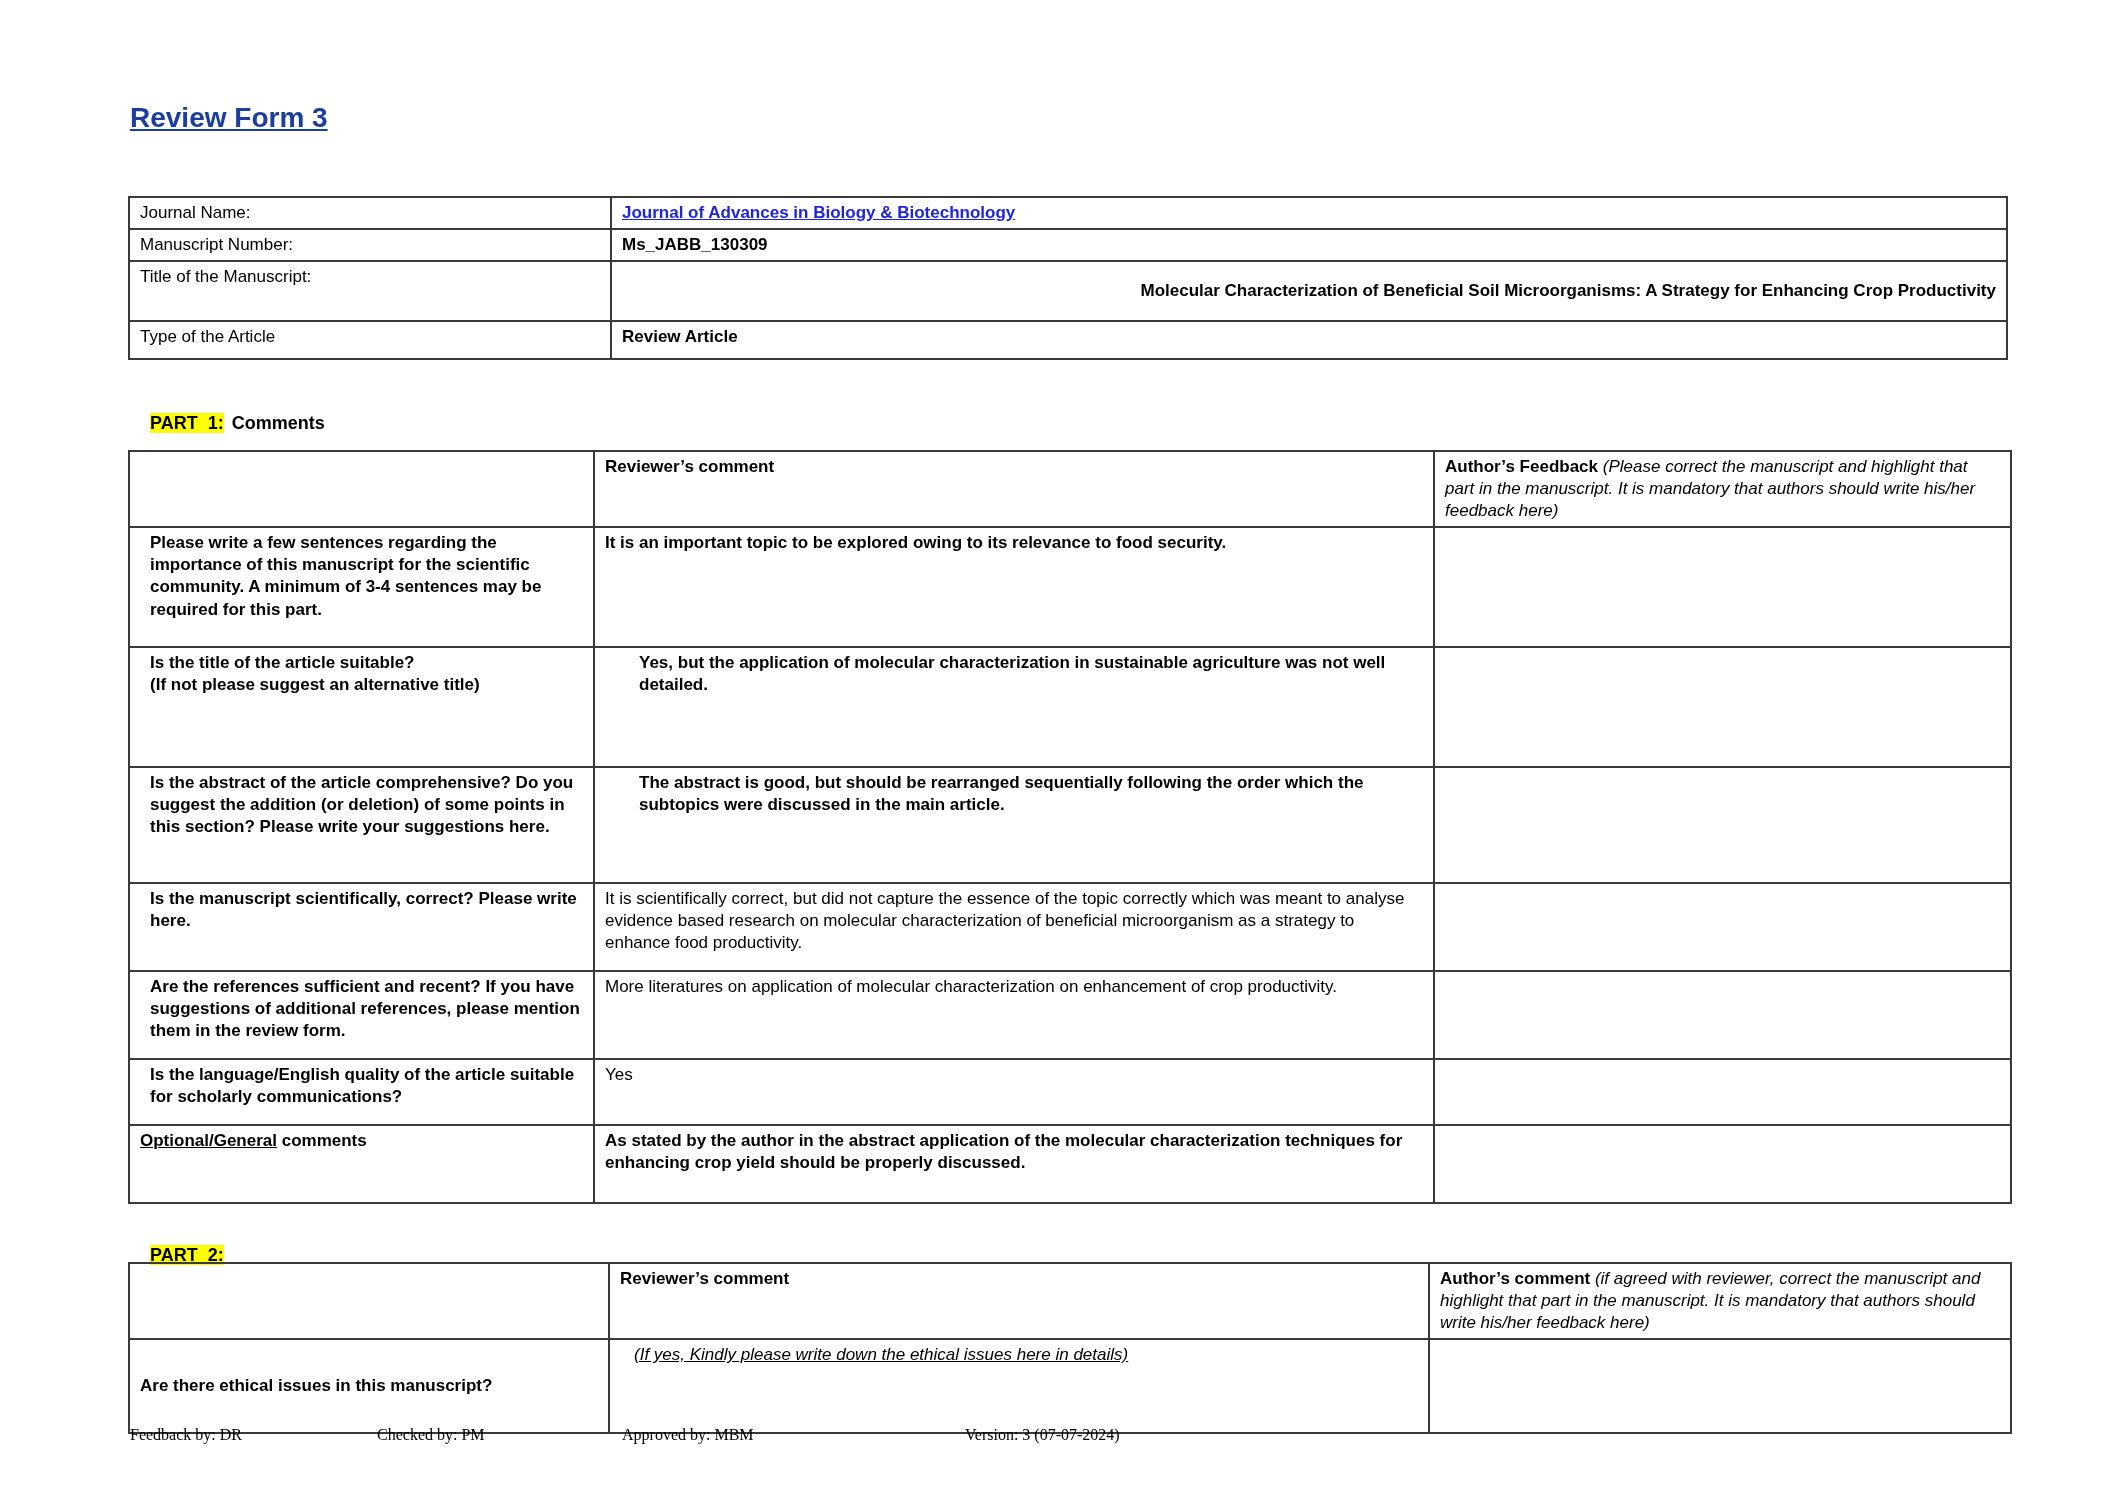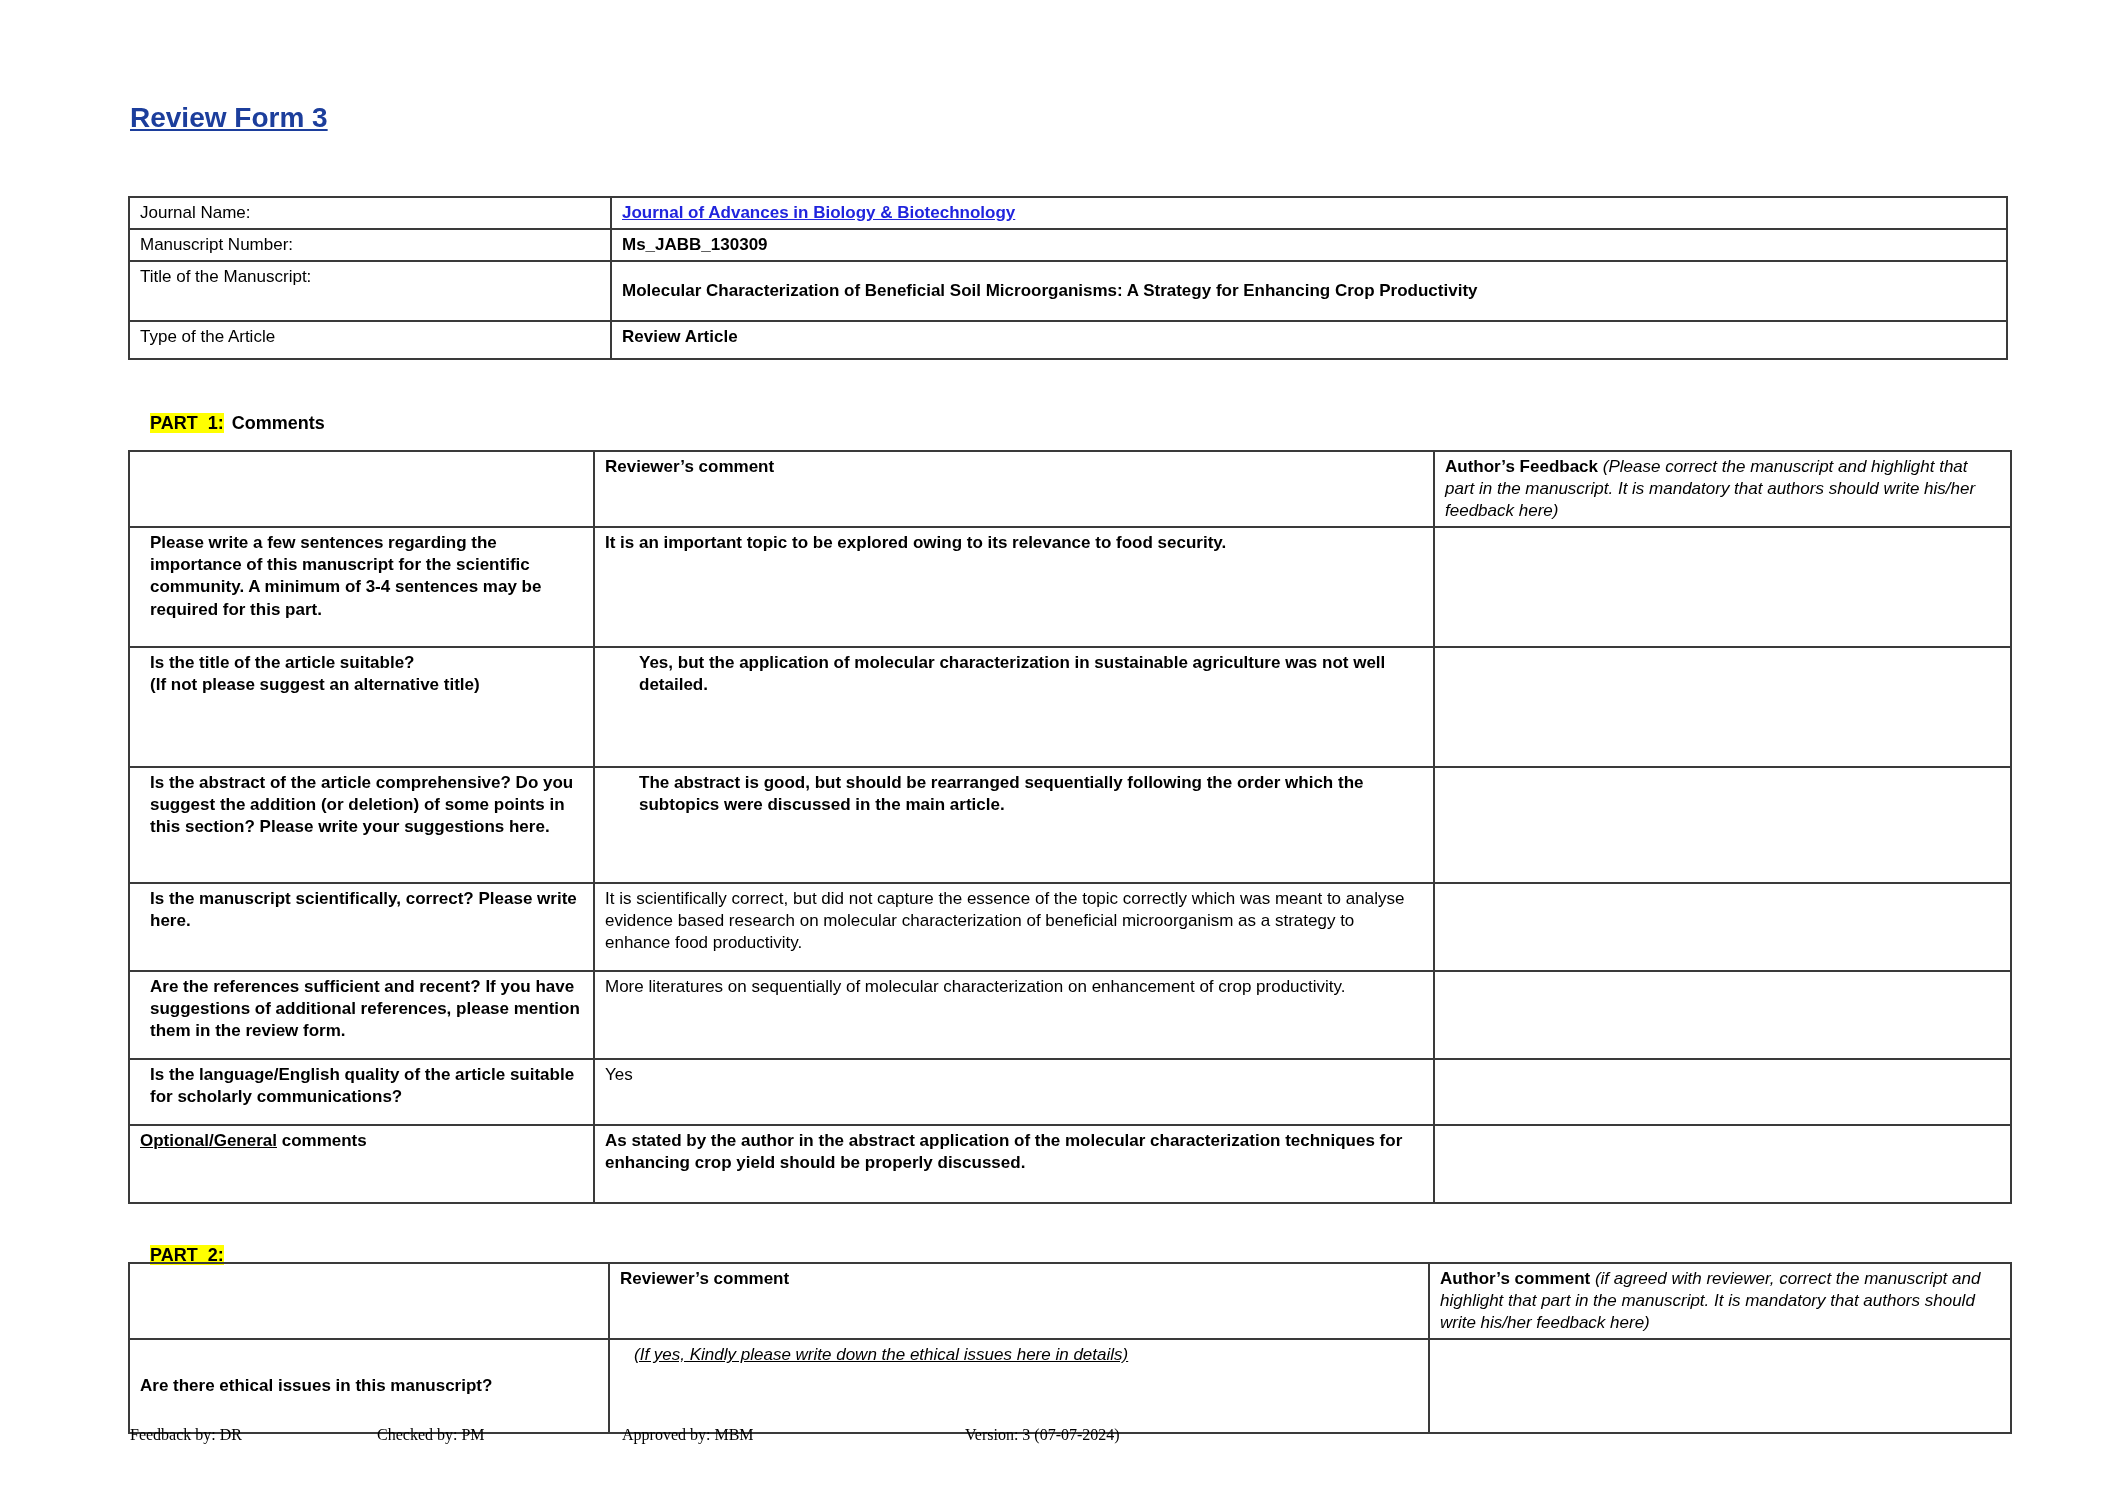--- a/index.html
+++ b/index.html
@@ -31,21 +31,21 @@
     margin-left: 20px;
   }
 
   
   .meta-table { position: absolute; left: 128px; top: 196px; width: 1880px; }
   .meta-table td.label { width: 460px; }
   .meta-table td.value { font-weight: bold; }
   .meta-table tr.r0 td { height: 22px; }
   .meta-table tr.r1 td { height: 20px; }
   .meta-table tr.r2 td { height: 50px; }
-  .meta-table tr.r2 td.value { vertical-align: middle; }
+  .meta-table tr.r2 td.value { vertical-align: middle; text-align: right; }
   .meta-table tr.r3 td { height: 28px; }
   a.journal-link { color: #2024dd; font-weight: bold; text-decoration: underline; cursor: pointer; }
 
   
   .part-label { position: absolute; font-size: 18px; font-weight: bold; white-space: pre-wrap; }
   .part1-label { left: 130px; top: 392px; }
   .part2-label { left: 130px; top: 1224px; }
   .hl { background: #ffff00; white-space: pre-wrap; }
   .hl.underlined { text-decoration: underline; }
   .label-suffix { margin-left: 8px; }
@@ -156,21 +156,21 @@
       <td class="c-bold c-indent">The abstract is good, but should be rearranged sequentially following the order which the subtopics were discussed in the main article.</td>
       <td></td>
     </tr>
     <tr class="row3">
       <td class="q">Is the manuscript scientifically, correct? Please write here.</td>
       <td>It is scientifically correct, but did not capture the essence of the topic correctly which was meant to analyse evidence based research on molecular characterization of beneficial microorganism as a strategy to enhance food productivity.</td>
       <td></td>
     </tr>
     <tr class="row4">
       <td class="q">Are the references sufficient and recent? If you have suggestions of additional references, please mention them in the review form.</td>
-      <td>More literatures on sequentially of molecular characterization on enhancement of crop productivity.</td>
+      <td>More literatures on application of molecular characterization on enhancement of crop productivity.</td>
       <td></td>
     </tr>
     <tr class="row5">
       <td class="q">Is the language/English quality of the article suitable for scholarly communications?</td>
       <td>Yes</td>
       <td></td>
     </tr>
     <tr class="row6">
       <td class="q noindent"><span class="u">Optional/General</span><span> comments</span></td>
       <td class="c-bold">As stated by the author in the abstract application of the molecular characterization techniques for enhancing crop yield should be properly discussed.</td>

